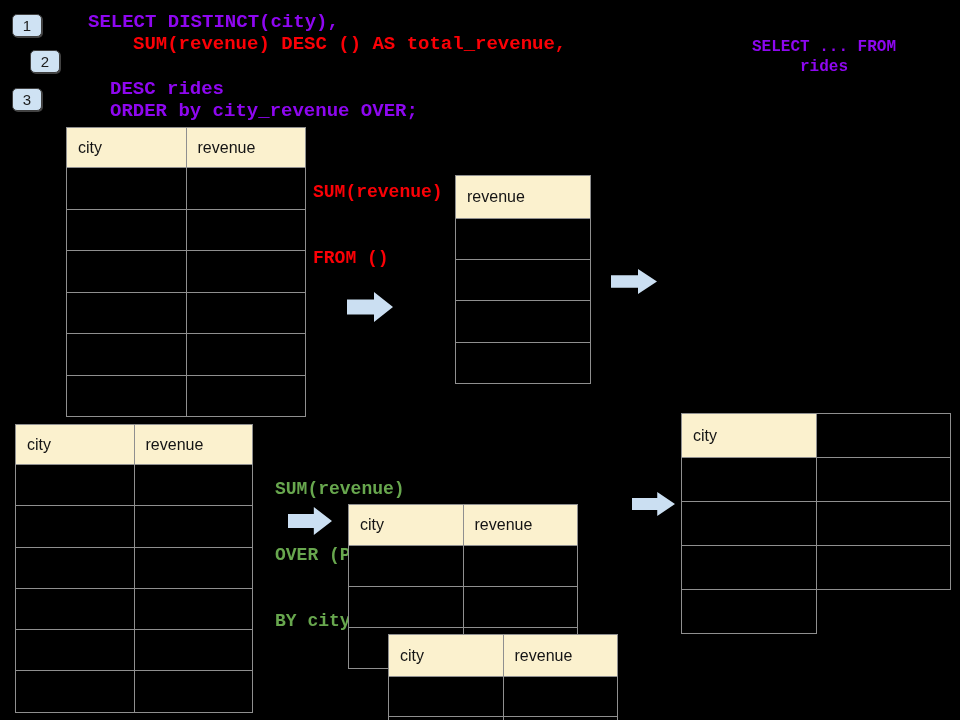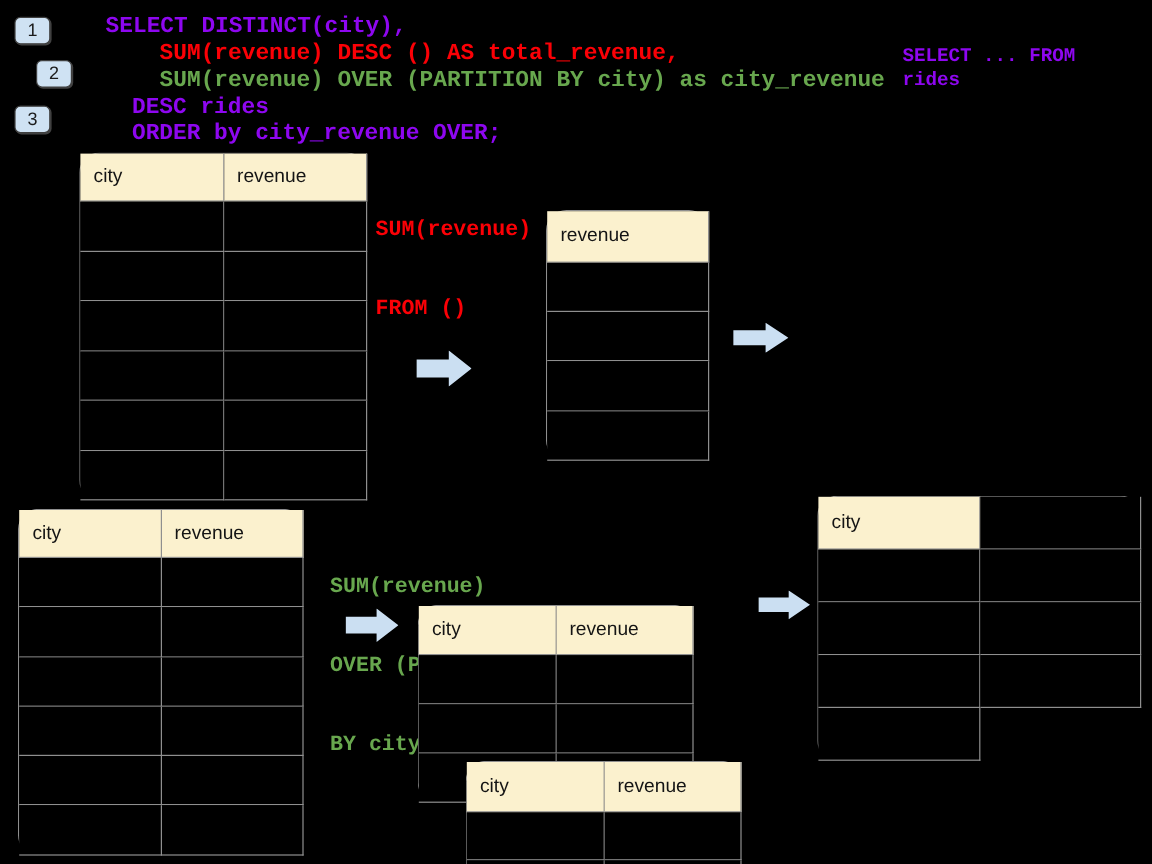--- a/index.html
+++ b/index.html
@@ -19,28 +19,28 @@
   .code{position:absolute;white-space:pre;font:bold 19px/22px "Liberation Mono",monospace;}
   .purple{color:var(--purple)}
   .red{color:var(--red)}
   .green{color:var(--green)}
   .l1{left:88px;top:11px}
   .l2{left:133px;top:33px}
   .l3{left:133px;top:56px}
   .l4{left:110px;top:78px}
   .l5{left:110px;top:100px}
 
-  .side-note{position:absolute;left:752px;top:37px;font:bold 16px/20px "Liberation Mono",monospace;}
+  .side-note{position:absolute;left:752px;top:37px;font:bold 16px/20px "Liberation Mono",monospace;text-align:center;}
   .ann{position:absolute;font:bold 18px/22px "Liberation Mono",monospace;white-space:pre;}
   .ann-total{left:313px;top:137px}
   .ann-part{left:275px;top:434px}
 
   
   .tbl{position:absolute;display:grid;background:var(--background);
-       border-top:1px solid var(--table-border);border-left:1px solid var(--table-border);border-radius:17px;}
+       border-top:1px solid var(--table-border);border-left:1px solid var(--table-border);}
   .tbl .th{background:var(--header-fill);color:#141414;
        font:16px "Liberation Sans",sans-serif;display:flex;align-items:center;
        padding-left:11px;border-right:1px solid var(--table-border);
        border-bottom:1px solid var(--table-border);box-sizing:border-box;}
   .tbl .td{background:var(--background);border-right:1px solid var(--table-border);
        border-bottom:1px solid var(--table-border);}
   .t1{left:66px; top:127px; width:239px; grid-template-rows:40px repeat(6,41.5px);}
   .t2{left:455px;top:175px; width:135px; grid-template-rows:43px repeat(4,41.2px);}
   .t3{left:15px; top:424px; width:237px; grid-template-rows:40px repeat(6,41.3px);}
   .t4{left:348px;top:504px; width:229px; grid-template-rows:41px repeat(3,41px);z-index:1;}
@@ -59,21 +59,20 @@
 <body>
 
 <div class="stage">
 
   <div class="badge b1">1</div>
   <div class="badge b2">2</div>
   <div class="badge b3">3</div>
 
   <div class="code l1 purple">SELECT DISTINCT(city),</div>
   <div class="code l2 red">SUM(revenue) DESC () AS total_revenue,</div>
-  <div class="code l3 green">SUM(revenue) OVER (PARTITION BY city) as city_revenue</div>
   <div class="code l4 purple">DESC rides</div>
   <div class="code l5 purple">ORDER by city_revenue OVER;</div>
 
   <div class="side-note purple">
     <div>SELECT ... FROM</div>
     <div>rides</div>
   </div>
 
   <div class="ann red ann-total">
     <div>SUM(revenue)</div>

